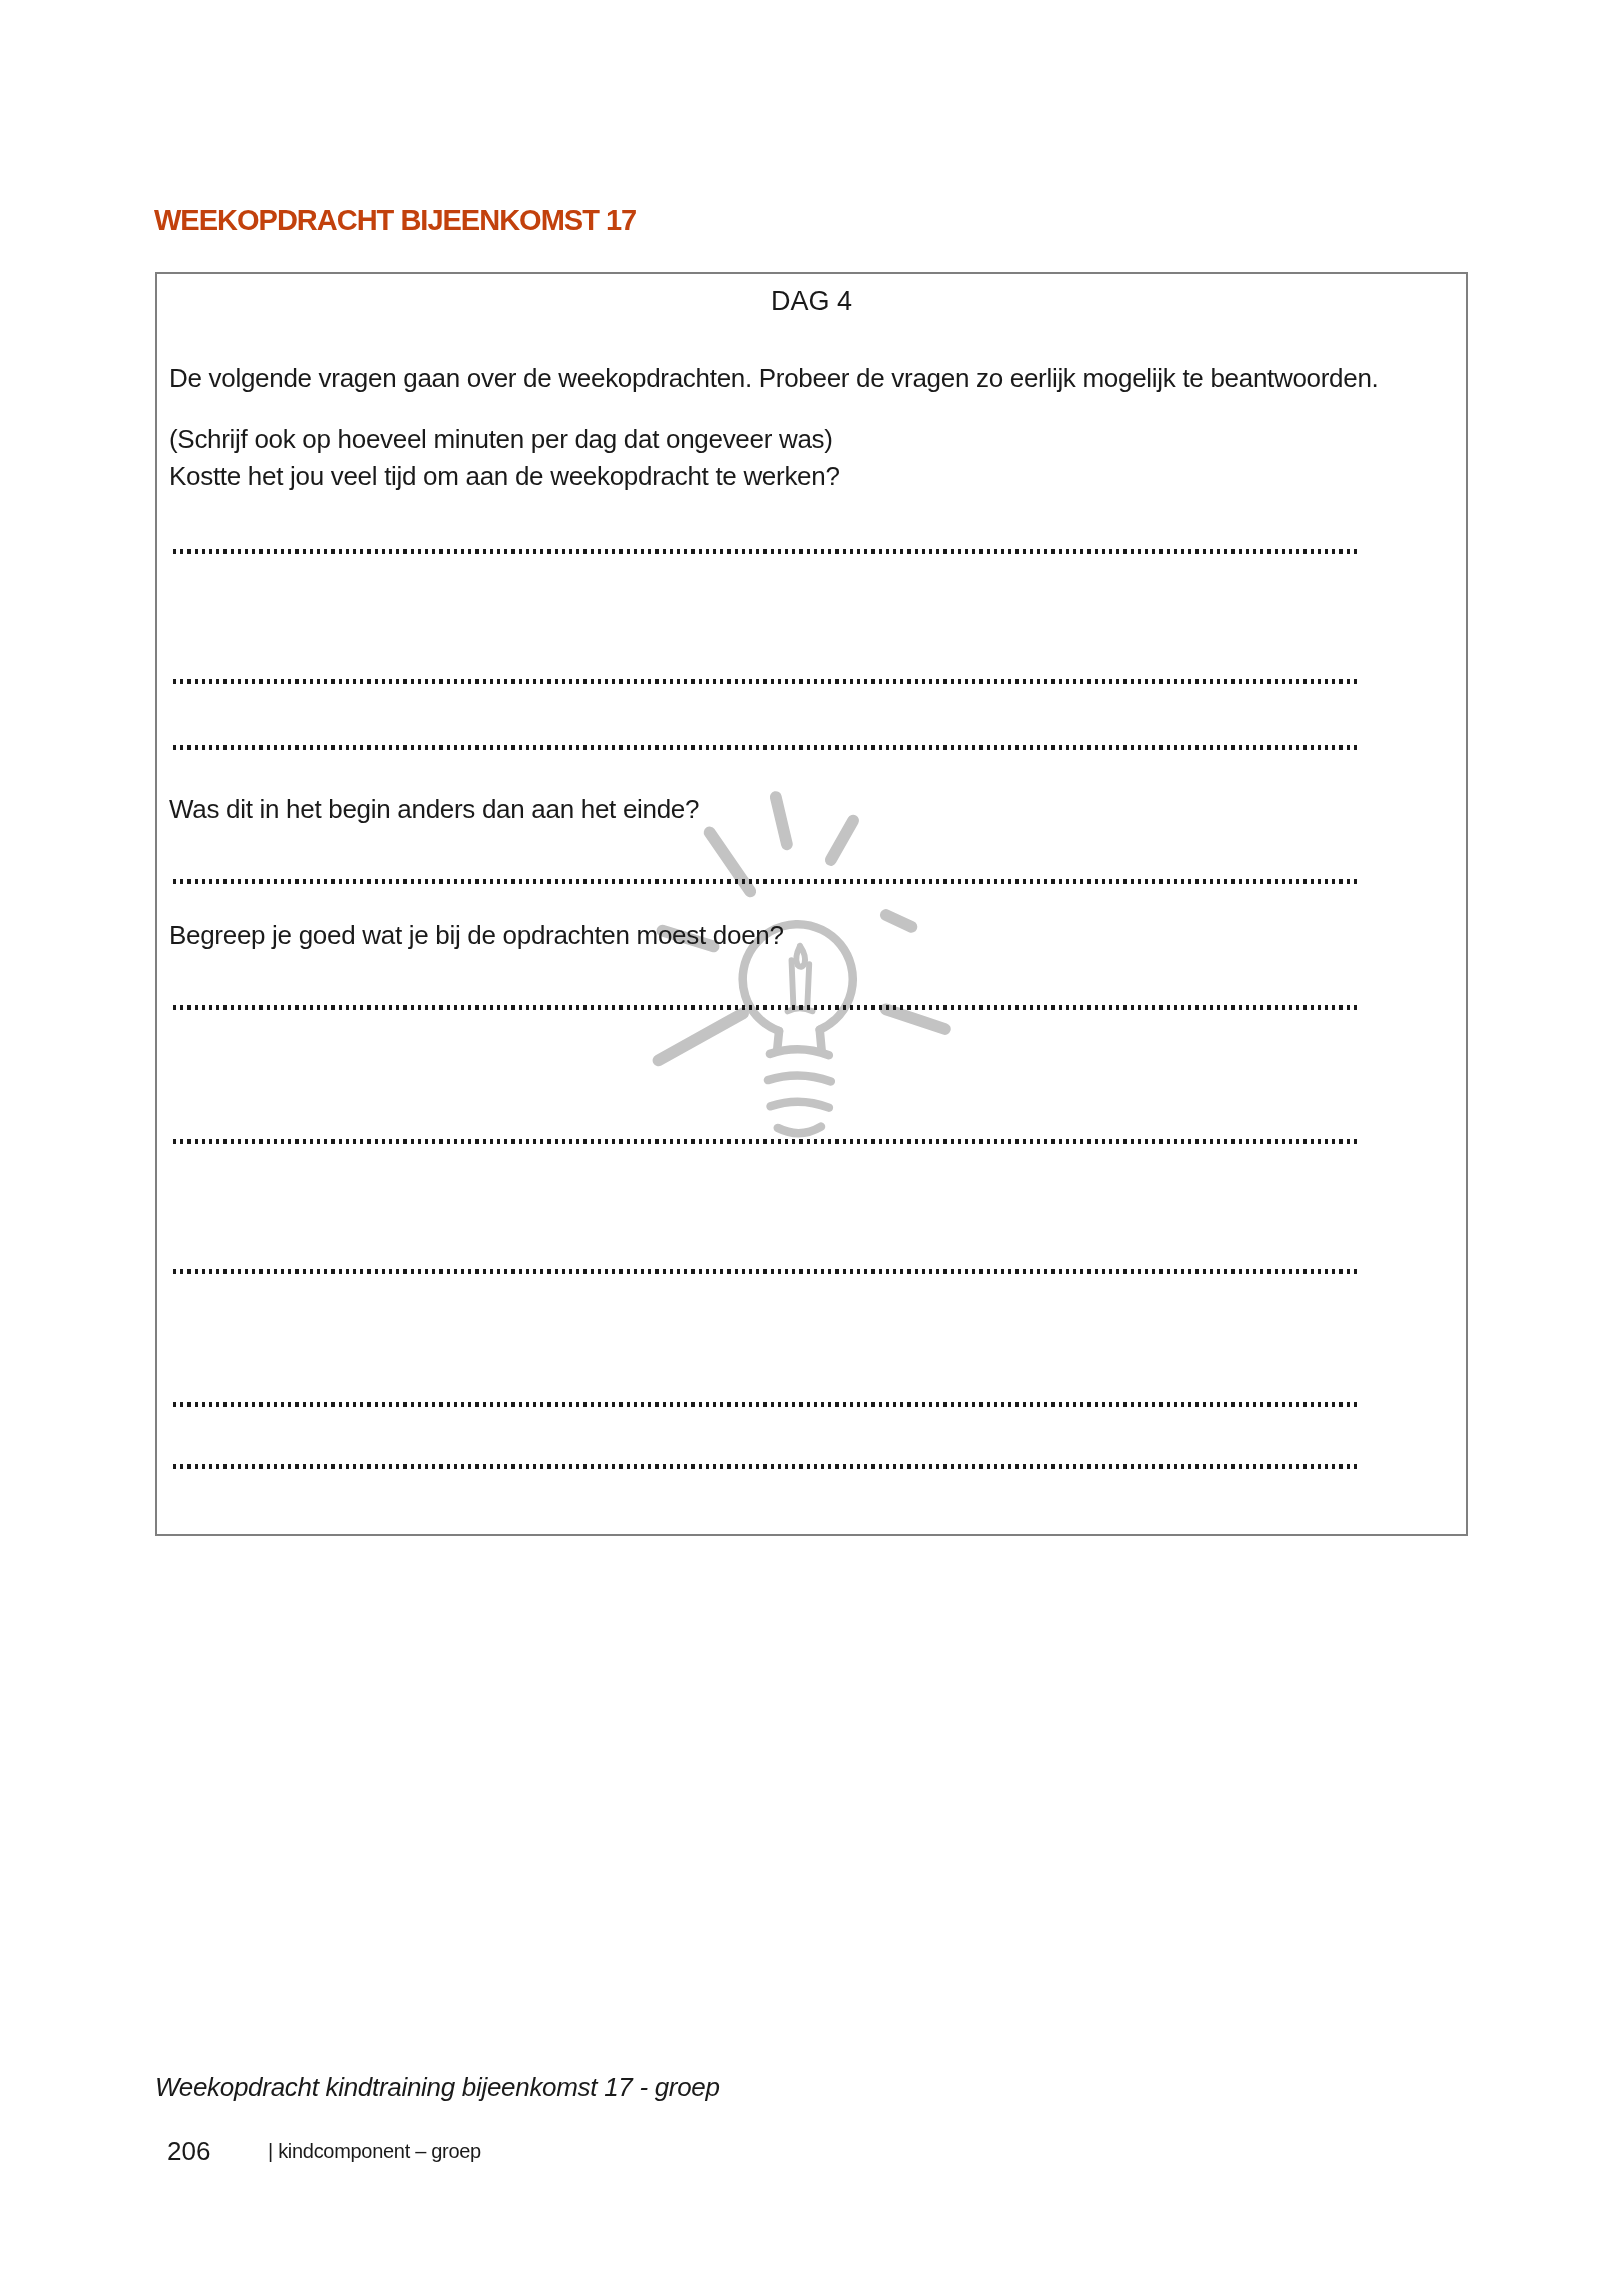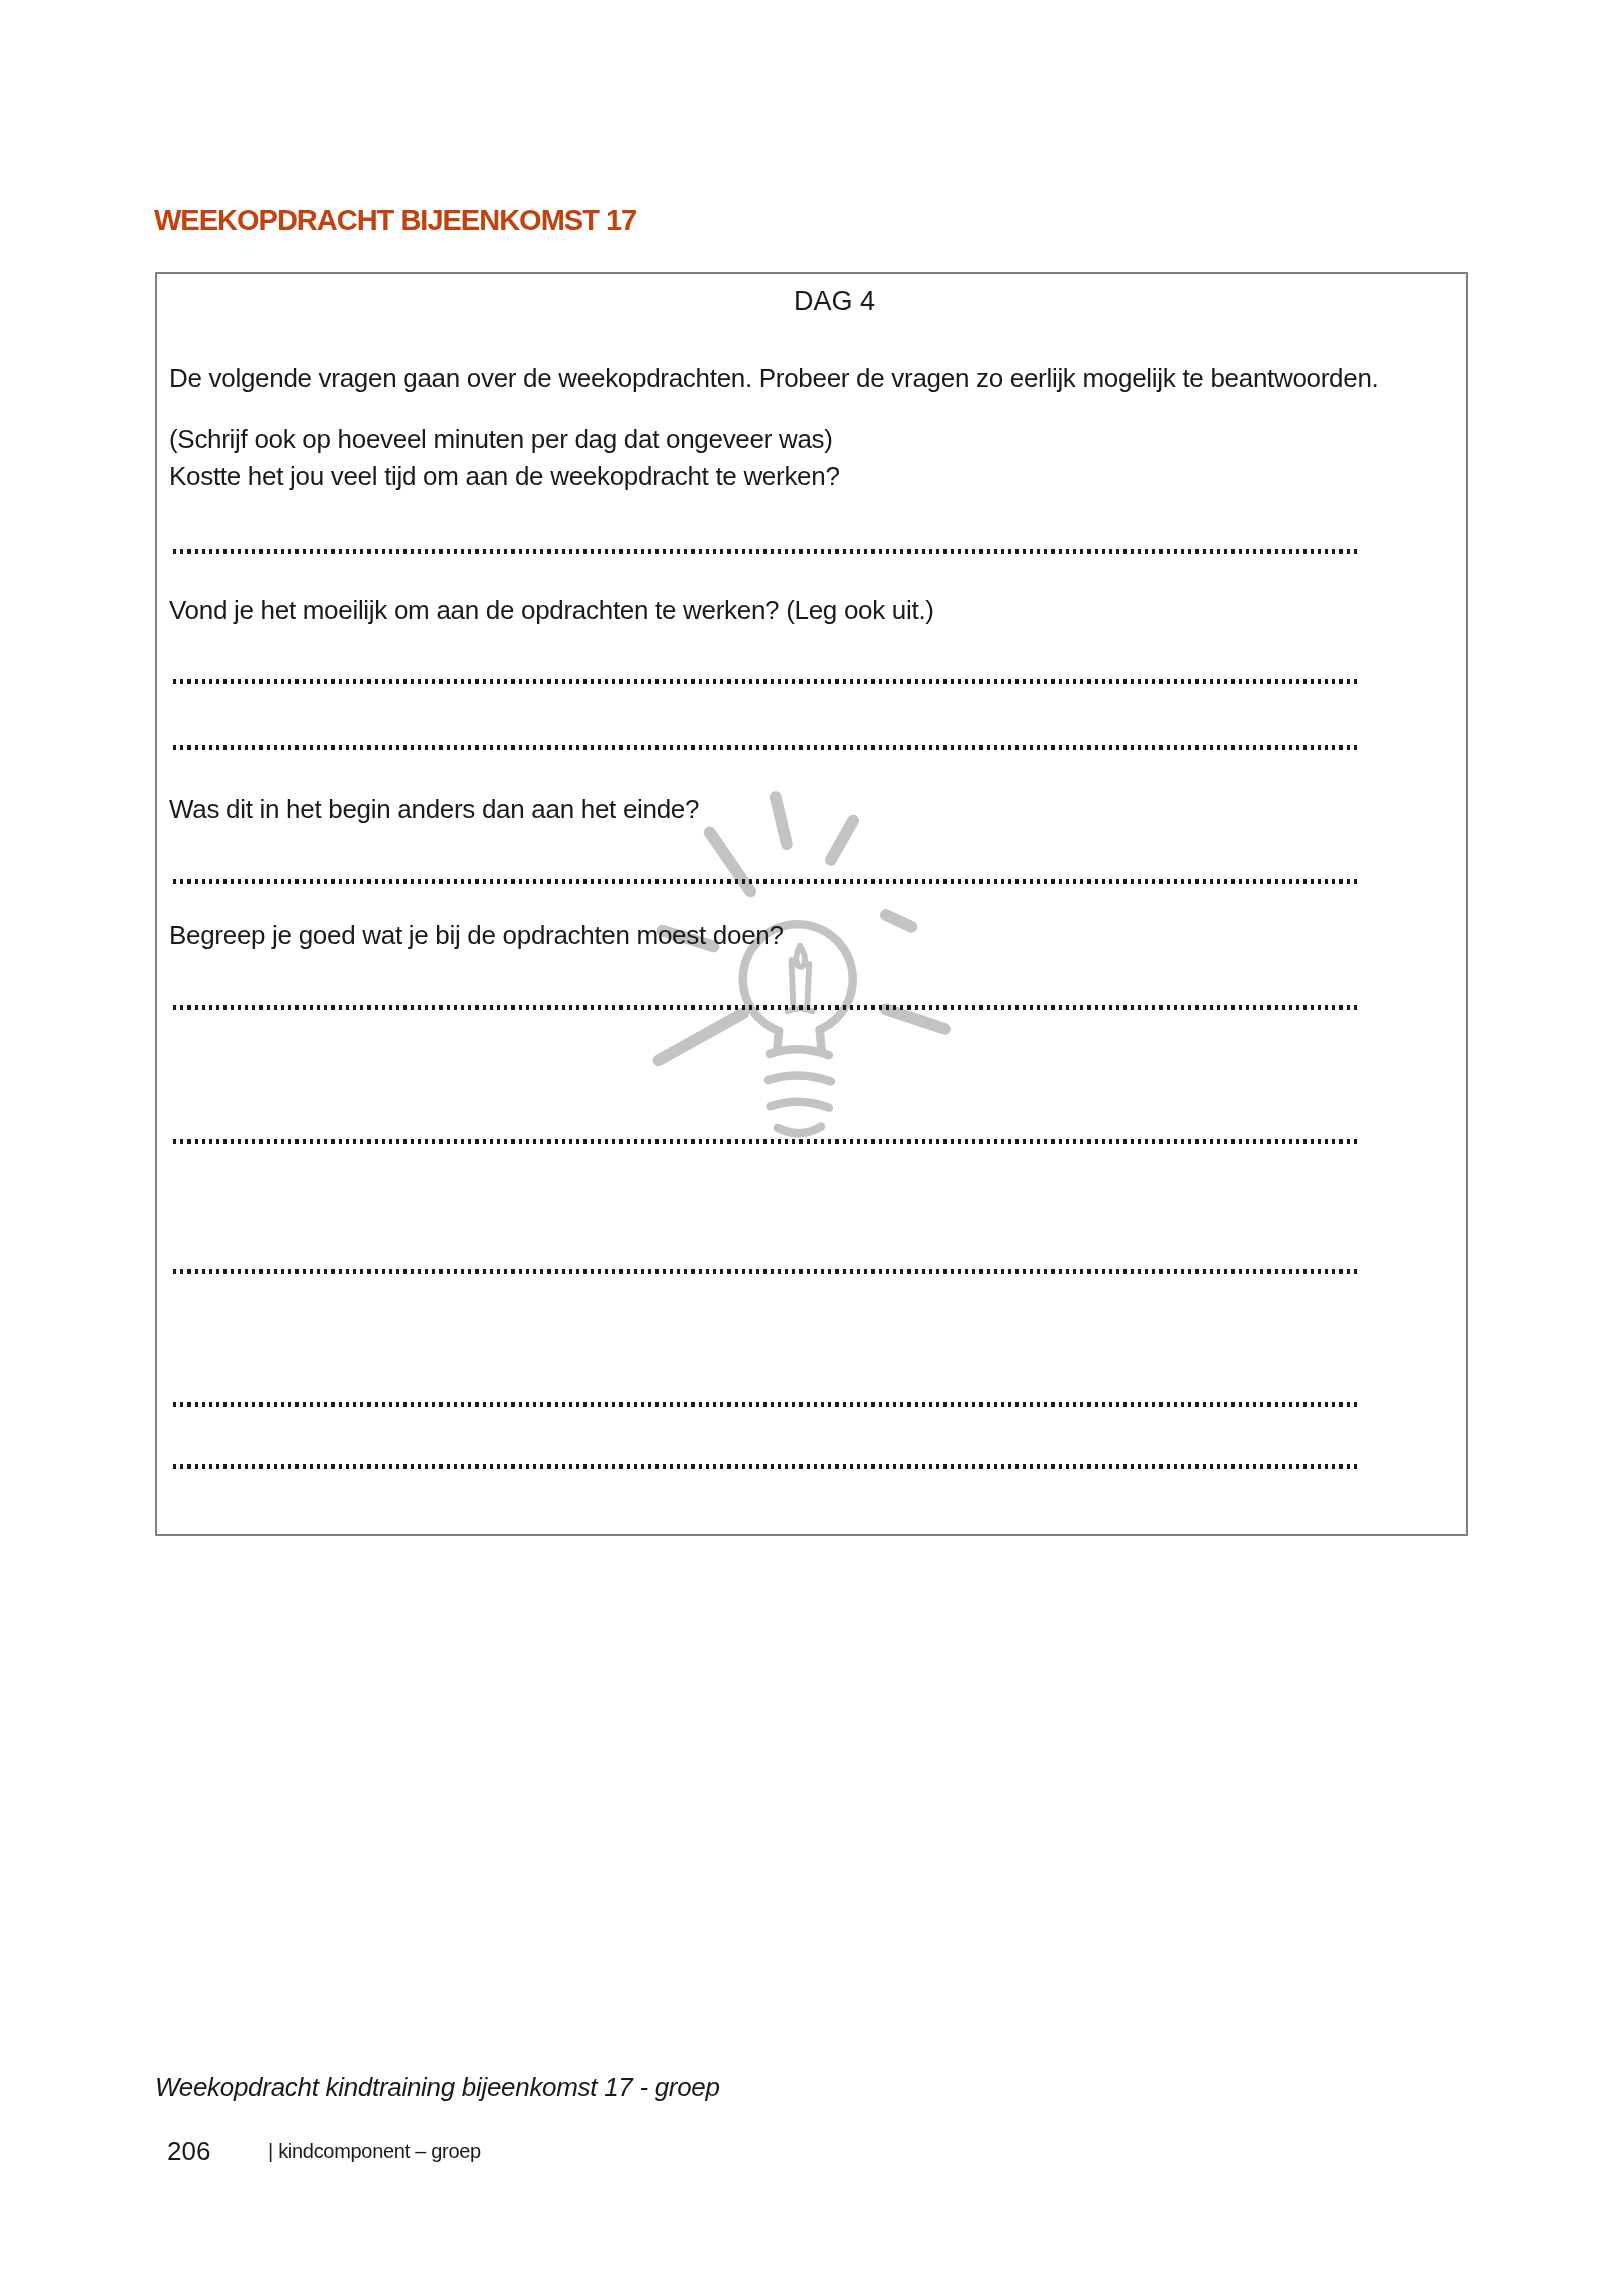--- a/index.html
+++ b/index.html
@@ -30,21 +30,20 @@
     box-sizing:border-box;
   }
   .day-heading{
     position:absolute;
     left:155px; top:283px;
     width:1313px;
     text-align:center;
     font-size:27px;
     line-height:37px;
     color:#1a1a1a;
-    padding-left:23px;
   }
   .q{
     position:absolute;
     left:169px;
     font-size:26px;
     line-height:37px;
     letter-spacing:-0.3px;
     color:#1a1a1a;
     white-space:nowrap;
     z-index:2;
@@ -133,21 +132,20 @@
   <div class="day-heading">DAG 4</div>
 
   <div class="q" style="top:360px">De volgende vragen gaan over de weekopdrachten. Probeer de vragen zo eerlijk mogelijk te beantwoorden.</div>
 
   <div class="q" style="top:421px">
     <div>(Schrijf ook op hoeveel minuten per dag dat ongeveer was)</div>
     <div>Kostte het jou veel tijd om aan de weekopdracht te werken?</div>
   </div>
   <div class="dots" style="top:549px"></div>
 
-  <div class="q" style="top:592px">Vond je het moeilijk om aan de opdrachten te werken? (Leg ook uit.)</div>
   <div class="dots" style="top:679px"></div>
   <div class="dots" style="top:745px"></div>
 
   <div class="q" style="top:791px">Was dit in het begin anders dan aan het einde?</div>
   <div class="dots" style="top:879px"></div>
 
   <div class="q" style="top:917px">Begreep je goed wat je bij de opdrachten moest doen?</div>
   <div class="dots" style="top:1005px"></div>
 
   <div class="dots" style="top:1139px"></div>

